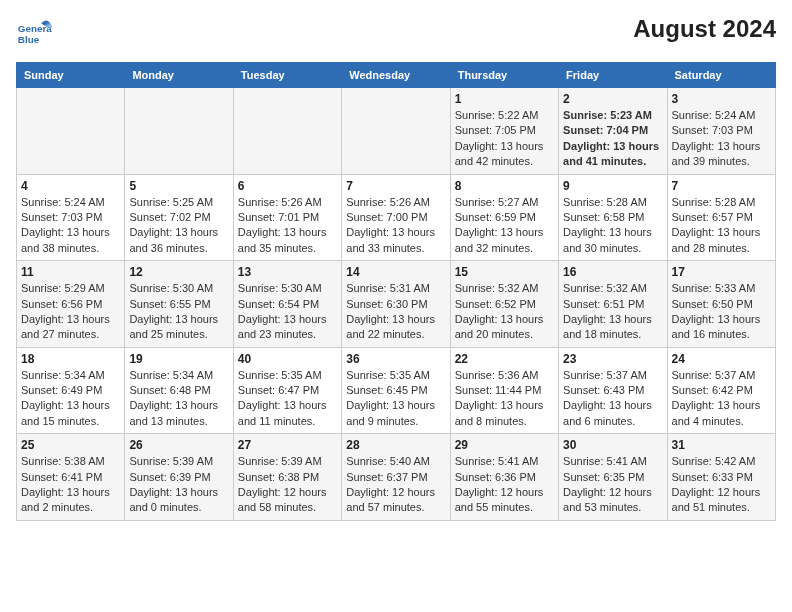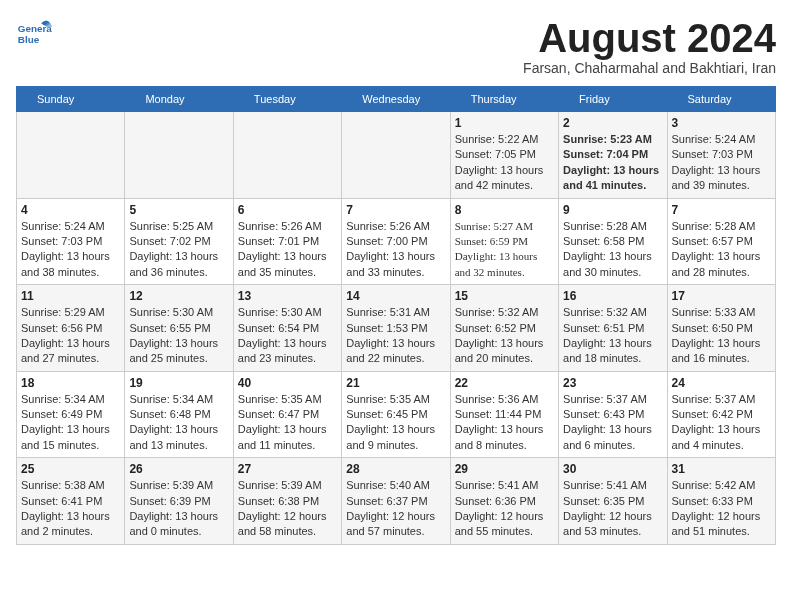--- a/index.html
+++ b/index.html
@@ -22,41 +22,41 @@
       gap: 4px;
     }
     .logo-icon {
       width: 36px;
       height: 36px;
     }
     .title-block {
       text-align: right;
     }
     .month-year {
-      font-size: 40px;
+      font-size: 24px;
       font-weight: bold;
       color: #222;
       line-height: 1.1;
     }
     .location {
       font-size: 14px;
       color: #444;
     }
     table {
       width: 100%;
       border-collapse: collapse;
       font-size: 10px;
     }
     thead tr th {
       background-color: #2e6db4;
       color: #fff;
-      padding: 6px 20px;
+      padding: 6px 7px;
       text-align: left;
       font-size: 11px;
-      font-weight: normal;
+      font-weight: bold;
       border: 1px solid #2e6db4;
     }
     tbody tr td {
       border: 1px solid #ccc;
       vertical-align: top;
       padding: 4px;
       width: 108px;
       min-height: 80px;
       height: 80px;
     }
@@ -89,21 +89,20 @@
   <div class="logo">
     <svg class="logo-icon" viewBox="0 0 40 40">
       <text x="2" y="18" font-size="11" font-weight="bold" fill="#2e6db4">General</text>
       <text x="2" y="30" font-size="11" font-weight="bold" fill="#2e6db4">Blue</text>
       <path d="M28 8 Q34 2 38 8 Q34 14 28 8Z" fill="#2e6db4"></path>
       <path d="M32 10 Q38 4 40 12 Q36 16 32 10Z" fill="#5a9fd4" opacity="0.7"></path>
     </svg>
   </div>
   <div class="title-block">
     <div class="month-year">August 2024</div>
-    <div class="location">Farsan, Chaharmahal and Bakhtiari, Iran</div>
   </div>
 </div>
 
 <table>
   <thead>
     <tr>
     <th>Sunday</th>
         <th>Monday</th>
         <th>Tuesday</th>
         <th>Wednesday</th>
@@ -164,21 +163,21 @@
         </td>
         <td>
           <span class="day-number">7</span>
           <div class="day-info" style="white-space: pre-line;">Sunrise: 5:26 AM
 Sunset: 7:00 PM
 Daylight: 13 hours
 and 33 minutes.</div>
         </td>
         <td>
           <span class="day-number">8</span>
-          <div class="day-info" style="white-space: pre-line; font-family: Liberation Serif, serif;">Sunrise: 5:27 AM
+          <div class="day-info" style="white-space: pre-line;">Sunrise: 5:27 AM
 Sunset: 6:59 PM
 Daylight: 13 hours
 and 32 minutes.</div>
         </td>
         <td>
           <span class="day-number">9</span>
           <div class="day-info" style="white-space: pre-line;">Sunrise: 5:28 AM
 Sunset: 6:58 PM
 Daylight: 13 hours
 and 30 minutes.</div>
@@ -209,21 +208,21 @@
         <td>
           <span class="day-number">13</span>
           <div class="day-info" style="white-space: pre-line;">Sunrise: 5:30 AM
 Sunset: 6:54 PM
 Daylight: 13 hours
 and 23 minutes.</div>
         </td>
         <td>
           <span class="day-number">14</span>
           <div class="day-info" style="white-space: pre-line;">Sunrise: 5:31 AM
-Sunset: 1:53 PM
+Sunset: 6:30 PM
 Daylight: 13 hours
 and 22 minutes.</div>
         </td>
         <td>
           <span class="day-number">15</span>
           <div class="day-info" style="white-space: pre-line;">Sunrise: 5:32 AM
 Sunset: 6:52 PM
 Daylight: 13 hours
 and 20 minutes.</div>
         </td>
@@ -258,21 +257,21 @@
 and 13 minutes.</div>
         </td>
         <td>
           <span class="day-number">40</span>
           <div class="day-info" style="white-space: pre-line;">Sunrise: 5:35 AM
 Sunset: 6:47 PM
 Daylight: 13 hours
 and 11 minutes.</div>
         </td>
         <td>
-          <span class="day-number">21</span>
+          <span class="day-number">36</span>
           <div class="day-info" style="white-space: pre-line;">Sunrise: 5:35 AM
 Sunset: 6:45 PM
 Daylight: 13 hours
 and 9 minutes.</div>
         </td>
         <td>
           <span class="day-number">22</span>
           <div class="day-info" style="white-space: pre-line;">Sunrise: 5:36 AM
 Sunset: 11:44 PM
 Daylight: 13 hours

